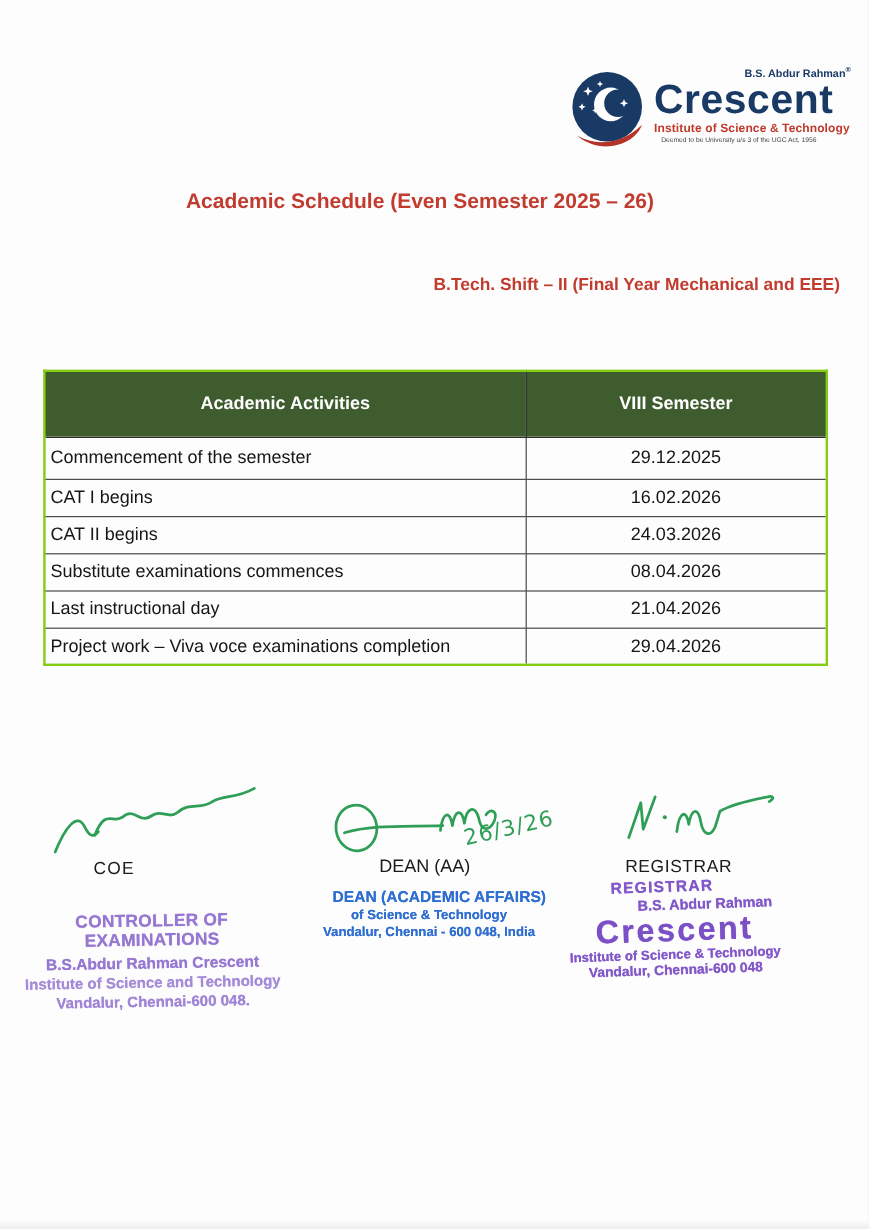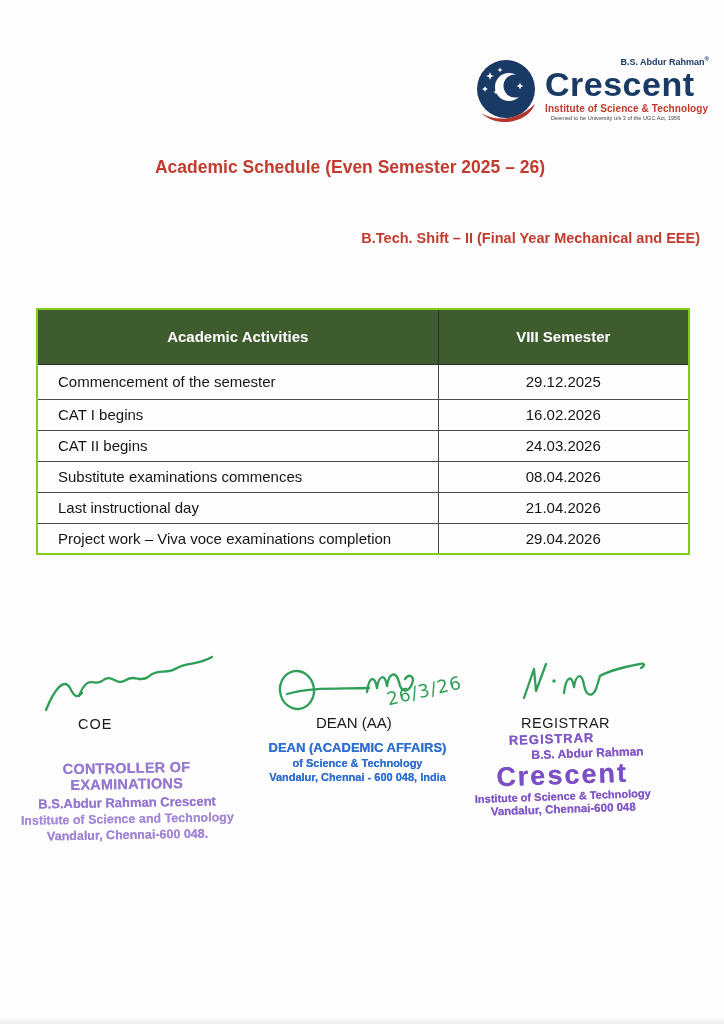--- a/index.html
+++ b/index.html
@@ -39,21 +39,21 @@
   }
   .schedule th, .schedule td { border:1px solid #4a4a4a; }
   .schedule thead th {
     height:55px; background:#3e5c2e; color:#fff;
     font-size:15px; font-weight:bold; text-align:center;
     border-color:#2e2e2e;
   }
   .schedule tbody tr { height:31px; }
   .schedule tbody tr:first-child { height:35px; }
   .schedule td { font-size:15px; color:#161616; background:#fdfdfd; }
-  .schedule td.act { padding-left:20px; text-align:left; }
+  .schedule td.act { padding-left:4px; text-align:left; }
   .schedule td.date { text-align:center; }
 
   
   .sig-svg { position:absolute; }
   .sig-svg path, .sig-svg ellipse { fill:none; stroke:#2f9e57; stroke-width:2.3; stroke-linecap:round; stroke-linejoin:round; }
   .sig-label { position:absolute; font-weight:normal; color:#1a1a1a; }
   .coe-label { left:78px; top:716px; font-size:14.5px; letter-spacing:1px; }
   .dean-label { left:316px; top:714px; font-size:15px; }
   .registrar-label { left:521px; top:715px; font-size:14.5px; letter-spacing:0.5px; }
 
@@ -67,21 +67,21 @@
   .stamp-coe {
     left:18px; top:760px; width:218px; color:#9678d2; transform:rotate(-1deg);
     text-shadow:0 0 0.6px #9678d2;
   }
   .stamp-coe .l0 { font-size:14.5px; font-weight:bold; letter-spacing:0.2px; }
   .stamp-coe .l1 { font-size:13px; font-weight:bold; margin-top:3px; }
   .stamp-coe .l2 { font-size:12.5px; font-weight:bold; margin-top:2px; opacity:0.85; }
   .stamp-coe .l3 { font-size:12.5px; font-weight:bold; margin-top:2px; opacity:0.9; }
 
   .stamp-dean { left:260px; top:740px; width:195px; color:#2f6fd1; text-shadow:0 0 0.5px #2f6fd1; }
-  .stamp-dean .l0 { font-size:13px; font-weight:bold; }
+  .stamp-dean .l0 { font-size:13px; font-weight:bold;text-align:right; }
   .stamp-dean .l1 { font-size:11px; font-weight:bold; margin-top:3px; }
   .stamp-dean .l2 { font-size:11px; font-weight:bold; margin-top:2px; }
   .stamp-dean .l3 { font-size:11px; font-weight:bold; margin-top:2px; }
 
   .stamp-reg { left:466px; top:731px; width:192px; color:#8258c9; transform:rotate(-2deg); text-shadow:0 0 0.6px #8258c9; }
   .stamp-reg .l0 { font-size:13px; font-weight:bold; letter-spacing:1px; padding-left:44px; text-align:left; }
   .stamp-reg .l1 { font-size:12px; font-weight:bold; padding-left:66px; text-align:left; margin-top:1px; }
   .stamp-reg .brand { font-size:27px; font-weight:bold; letter-spacing:2px; line-height:1.05; color:#7b4fc5; }
   .stamp-reg .l2 { font-size:11px; font-weight:bold; margin-top:1px; }
   .stamp-reg .l3 { font-size:11.5px; font-weight:bold; margin-top:1px; }

